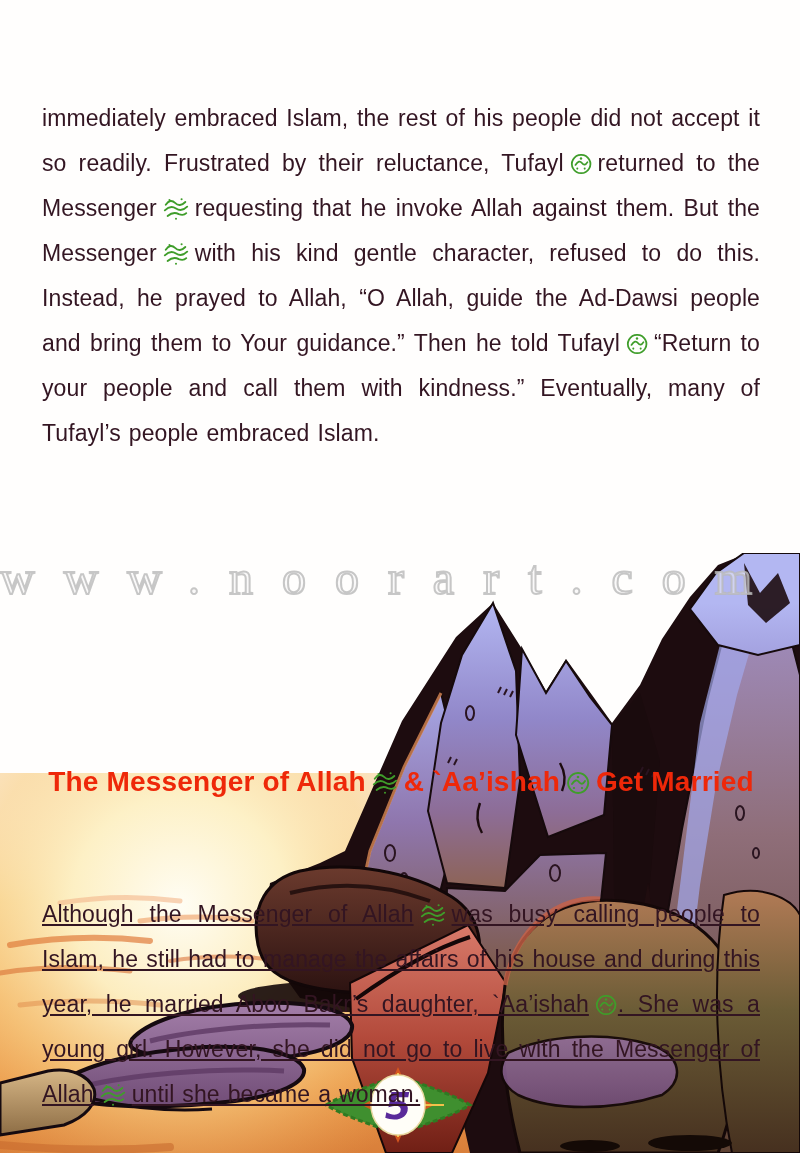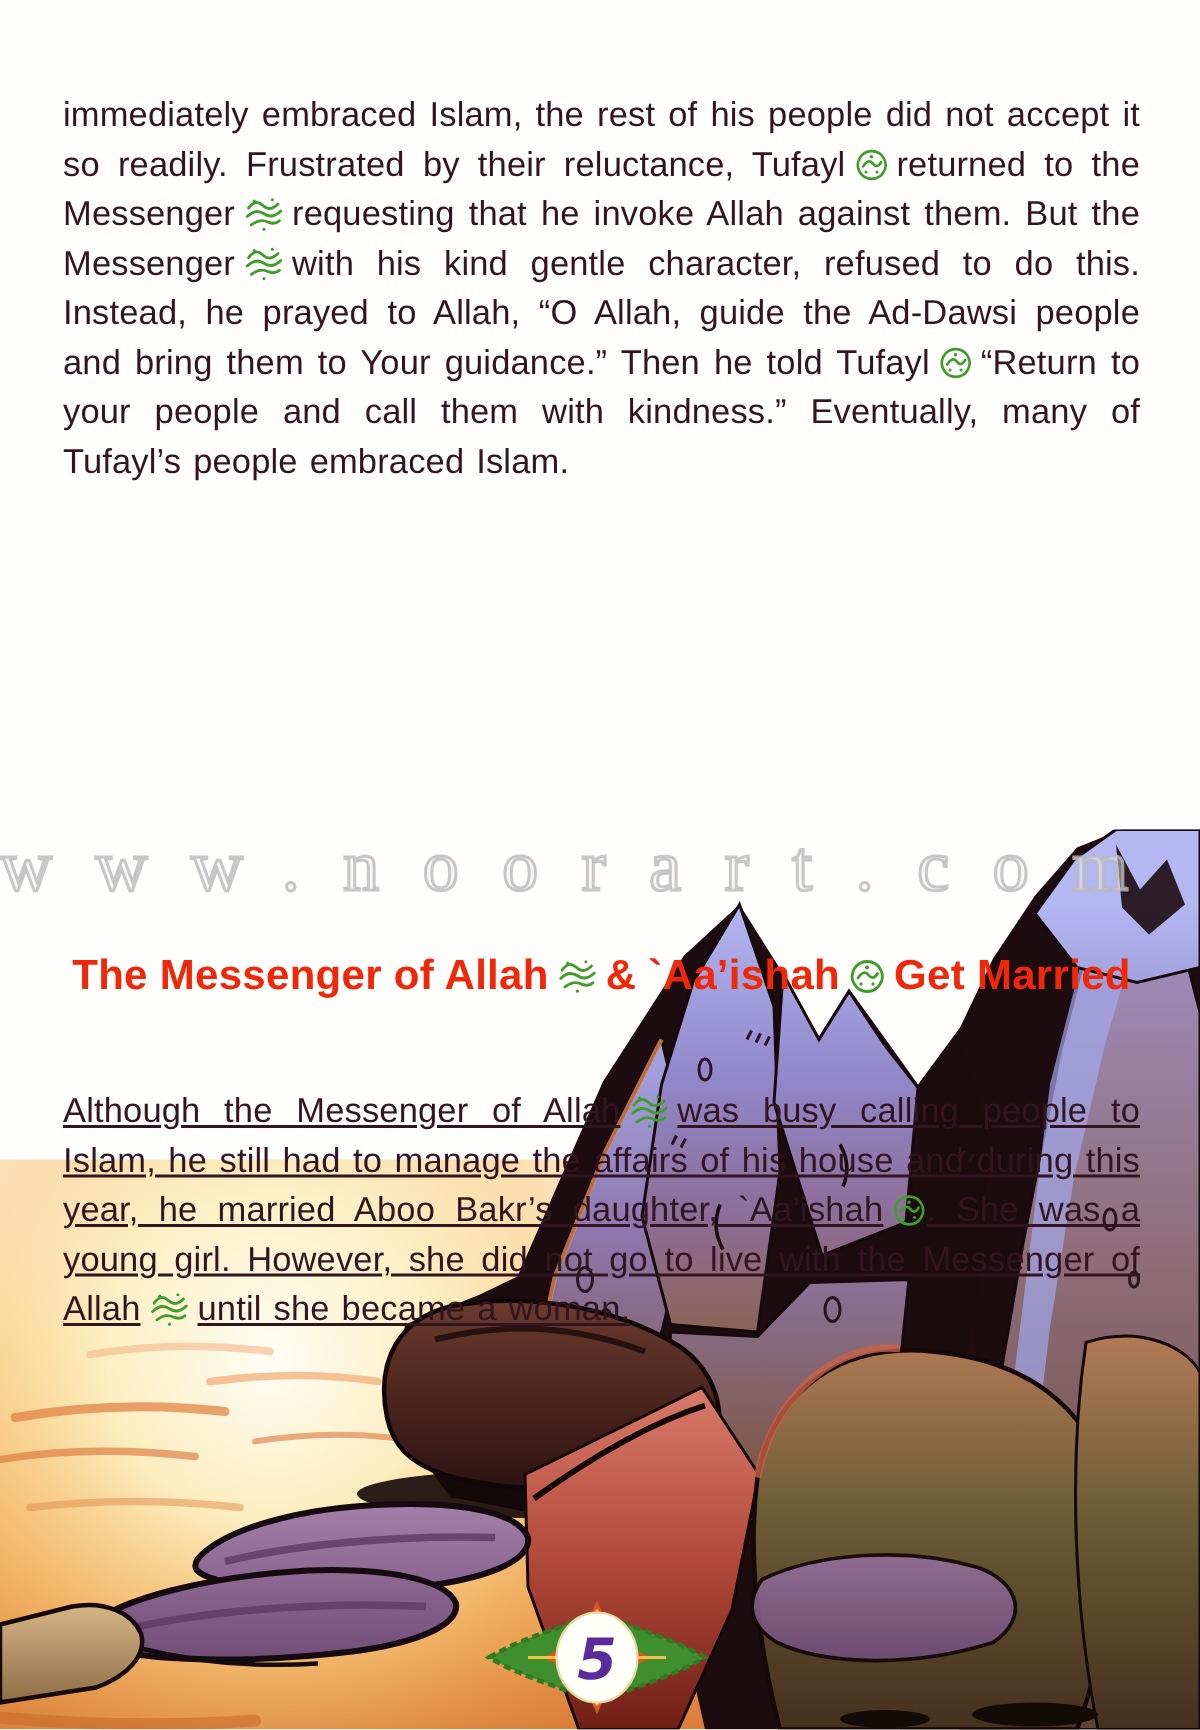--- a/index.html
+++ b/index.html
@@ -3,22 +3,23 @@
 <meta charset="utf-8">
 <style>
   html,body{margin:0;padding:0;}
   body{
     width:800px;height:1153px;position:relative;overflow:hidden;
     background:#ffffff;font-family:"Liberation Sans",sans-serif;
   }
   .page{position:absolute;inset:0;background:#fffefd;}
   .text-col{position:absolute;left:42px;width:718px;color:#331522;}
   .para{
-    font-size:23px;line-height:33px;text-align:justify;letter-spacing:.1px;
+    font-size:23px;line-height:45px;text-align:justify;letter-spacing:.1px;
     word-spacing:1.5px;
+    margin-top:36px;
   }
   #para1{top:60px;}
   #para2{top:428px;text-decoration:underline;}
   .heading{
     position:absolute;top:370px;left:42px;width:718px;text-align:center;
     font-size:28px;font-weight:bold;color:#ee2809;letter-spacing:.2px;
     white-space:nowrap;
   }
   .cal{display:inline-block;vertical-align:-5px;margin:0 5px;}
   .cal svg{display:block;}

